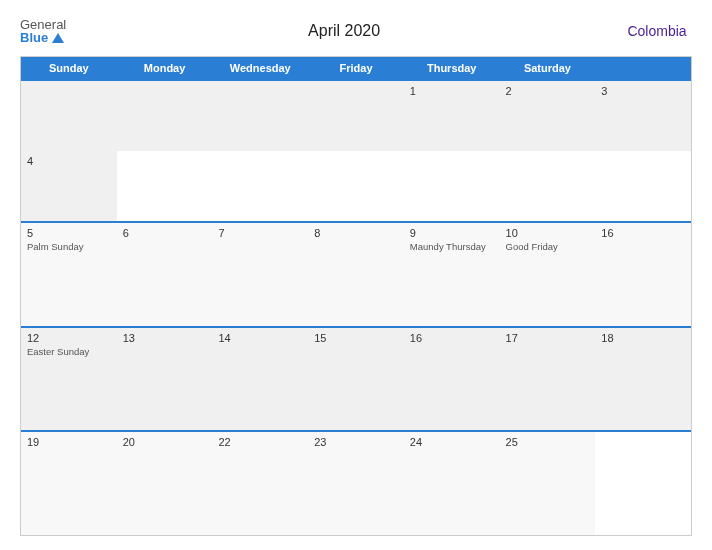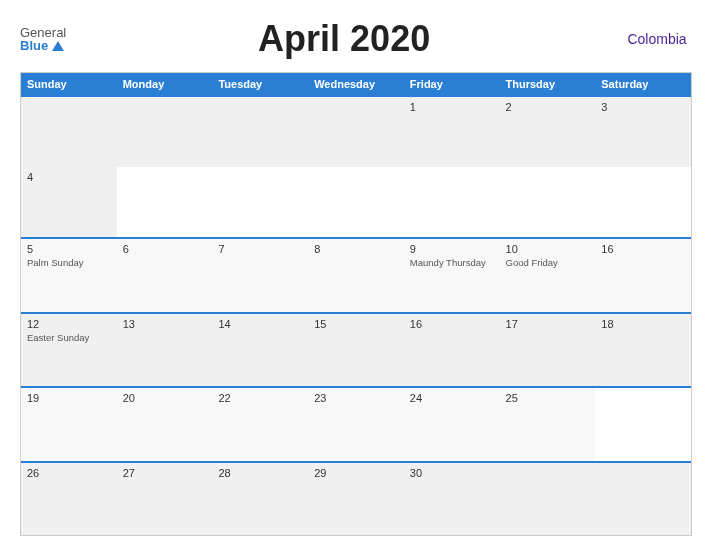--- a/index.html
+++ b/index.html
@@ -45,22 +45,22 @@
     .logo-triangle {
       width: 0;
       height: 0;
       border-left: 6px solid transparent;
       border-right: 6px solid transparent;
       border-bottom: 10px solid #2a7fd4;
       display: inline-block;
       margin-left: 2px;
     }
     .title {
-      font-size: 36px;
-      font-weight: 700;
+      font-size: 16px;
+      font-weight: 400;
       color: #222;
       text-align: center;
       flex: 1;
     }
     .country {
       font-size: 14px;
       color: #4c1d95;
       min-width: 70px;
       text-align: center;
     }
@@ -73,21 +73,21 @@
     .cal-header-row {
       display: grid;
       grid-template-columns: repeat(7, 1fr);
       background: #2a7fd4;
     }
     .cal-header-cell {
       color: #fff;
       font-size: 11px;
       font-weight: bold;
       padding: 5px 6px;
-      text-align: left;
+      text-align: center;
     }
     .cal-body {
       flex: 1;
       display: flex;
       flex-direction: column;
     }
     .cal-week {
       display: grid;
       grid-template-columns: repeat(7, 1fr);
       flex: 1;
@@ -142,21 +142,20 @@
       </span>
     </div>
     <div class="title">April 2020</div>
     <div class="country">Colombia</div>
   </div>
 
   <div class="calendar">
     <div class="cal-header-row">
     <div class="cal-header-cell">Sunday</div>
         <div class="cal-header-cell">Monday</div>
-        <div class="cal-header-cell">Tuesday</div>
         <div class="cal-header-cell">Wednesday</div>
         <div class="cal-header-cell">Friday</div>
         <div class="cal-header-cell">Thursday</div>
         <div class="cal-header-cell">Saturday</div>
       </div>
     <div class="cal-body">
     <div class="cal-week">
           <div class="cal-cell empty"></div>
           <div class="cal-cell empty"></div>
           <div class="cal-cell empty"></div>
@@ -237,34 +236,15 @@
           <div class="cal-cell">
             <span class="day-num">23</span>
           </div>
           <div class="cal-cell">
             <span class="day-num">24</span>
           </div>
           <div class="cal-cell">
             <span class="day-num">25</span>
           </div>
         </div>
-        <div class="cal-week">
-          <div class="cal-cell">
-            <span class="day-num">26</span>
-          </div>
-          <div class="cal-cell">
-            <span class="day-num">27</span>
-          </div>
-          <div class="cal-cell">
-            <span class="day-num">28</span>
-          </div>
-          <div class="cal-cell">
-            <span class="day-num">29</span>
-          </div>
-          <div class="cal-cell">
-            <span class="day-num">30</span>
-          </div>
-          <div class="cal-cell empty"></div>
-          <div class="cal-cell empty"></div>
-        </div>
       </div>
   </div>
 </div>
 
 </body></html>

